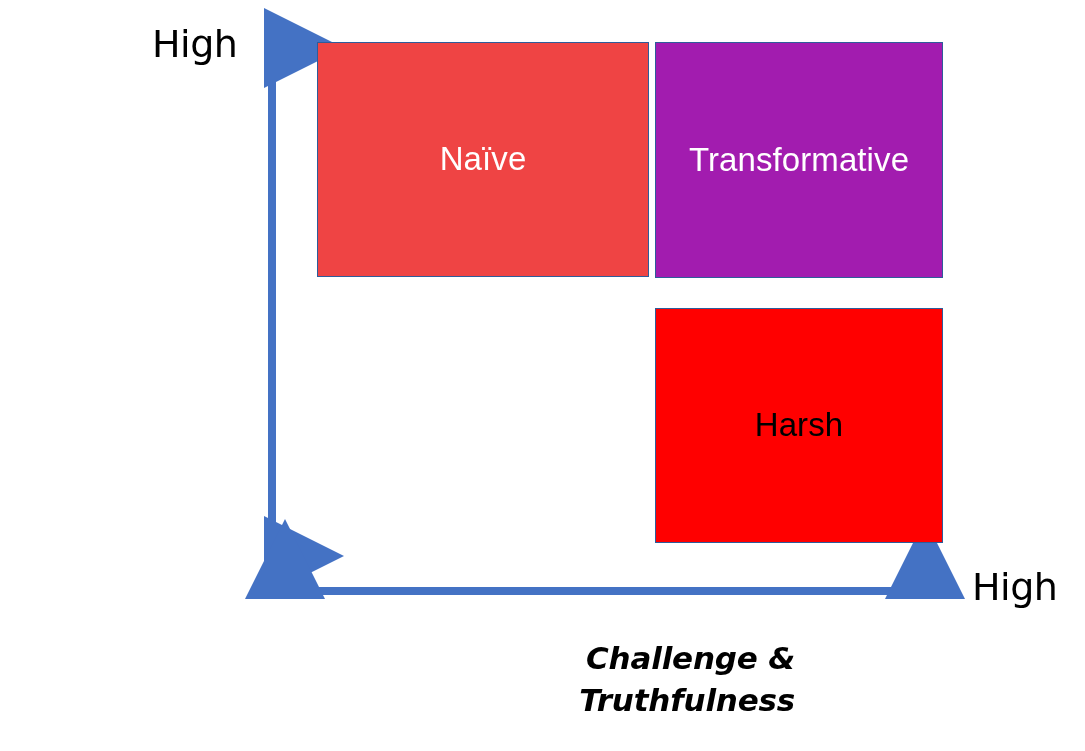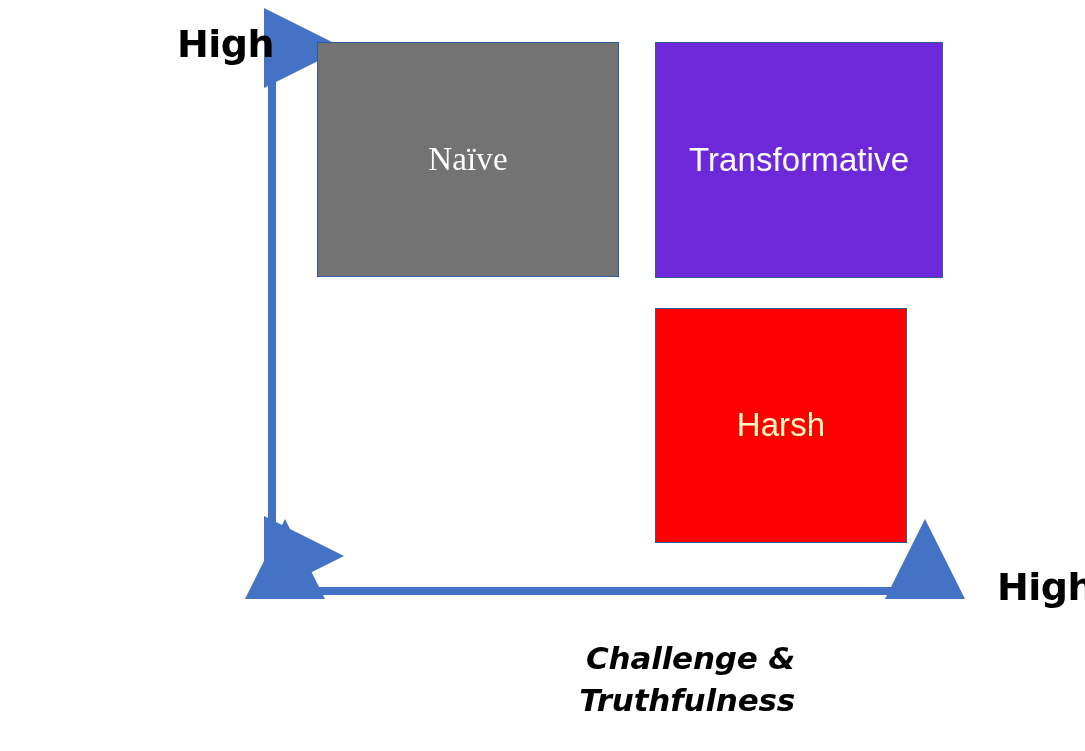--- a/index.html
+++ b/index.html
@@ -39,55 +39,53 @@
     justify-content: center;
     text-align: center;
     font-size: 33px;
     line-height: 1.22;
     font-weight: 400;
     letter-spacing: 0.1px;
     font-family: "Liberation Sans", sans-serif;
   }
   .quad-naive {
     left: 317px;  top: 42px;
-    width: 302px; height: 235px;
-    background: #737373;
+    width: 332px; height: 235px;
+    background: #ef4444;
     color: #ffffff;
-    font-family: Liberation Serif, serif;
   }
   .quad-transformative {
     left: 655px;  top: 42px;
     width: 288px; height: 236px;
-    background: #6d28d9;
+    background: #a21caf;
     color: #ffffff;
   }
   .quad-ineffective {
     left: 317px;  top: 308px;
     width: 288px; height: 235px;
     background: #E3EDDC;
     color: #1a1a1a;
   }
   .quad-harsh {
     left: 655px;  top: 308px;
-    width: 252px; height: 235px;
+    width: 288px; height: 235px;
     background: #FF0000;
-    color: #fef9c3;
+    color: #000000;
   }
   .quad-label { display: block; }
 
   
   .scale-label {
     position: absolute;
     font-family: "DejaVu Sans", "Liberation Sans", sans-serif;
-    font-weight: bold;
+    font-weight: normal;
     font-size: 38px;
     color: #000000;
     white-space: nowrap;
     letter-spacing: -0.5px;
-    margin-left: 25px;
   }
   .scale-y-high { left: 152px; top: 22px; }
   .scale-x-low  { left: 168px; top: 565px; }
   .scale-x-high { left: 972px; top: 565px; }
 
   
   .axis-title {
     position: absolute;
     font-family: "DejaVu Sans", "Liberation Sans", sans-serif;
     font-weight: bold;

